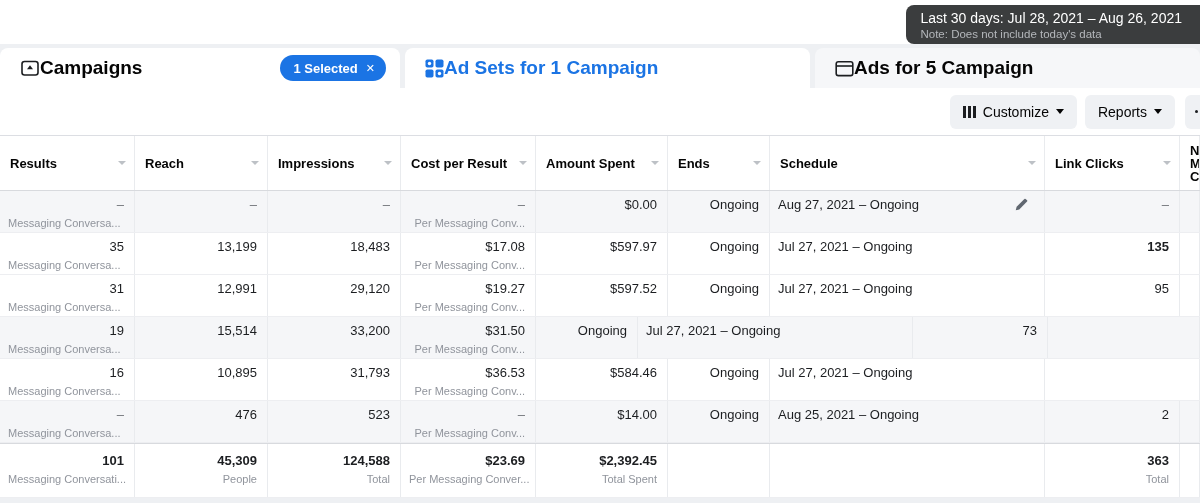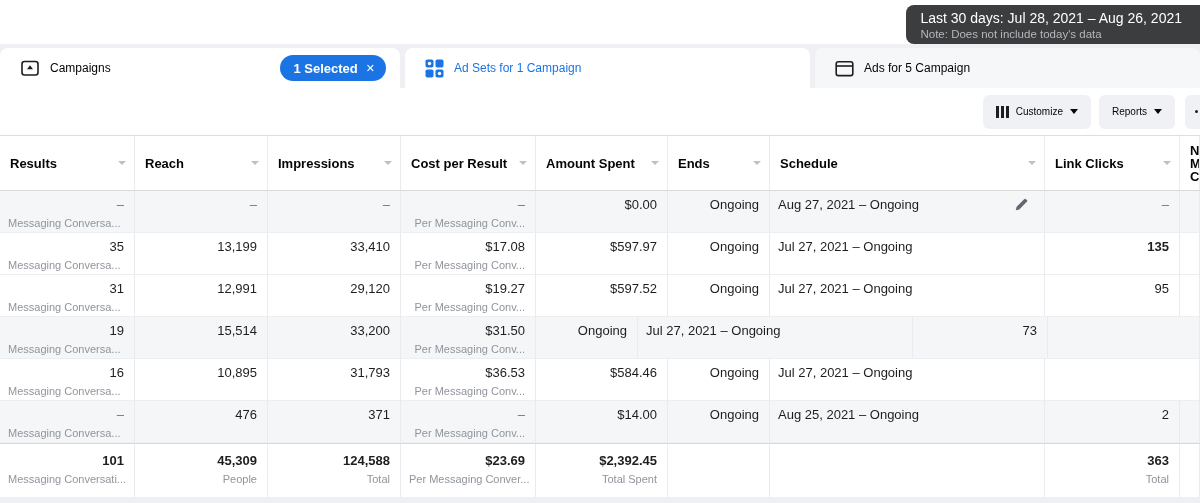--- a/index.html
+++ b/index.html
@@ -14,33 +14,33 @@
   .datebox-main { font-size:14px; color:#ffffff; line-height:18px; white-space:nowrap; }
   .datebox-note { font-size:11.5px; color:#b4b7bb; line-height:14px; white-space:nowrap; }
 
   
   .tabrow { height:44px; background:#eef0f3; display:flex; gap:5px; padding-top:4px; }
   .tab { height:40px; background:#fff; border-radius:8px 8px 0 0; display:flex;
          align-items:center; padding:0 14px 0 20px; cursor:pointer; }
   .tab-campaigns { width:400px; }
   .tab-adsets { width:405px; }
   .tab-ads { flex:1; background:#f6f7f9; }
-  .tab-label { font-size:12px; font-weight:400; color:#050505; margin-left:10px; white-space:nowrap; }
+  .tab-label { font-size:19px; font-weight:700; color:#050505; margin-left:0; white-space:nowrap; }
   .tab-adsets .tab-label { color:#1b74e4; }
   .tab .icon { display:inline-flex; align-items:center; }
   .pill { margin-left:auto; background:#1b74e4; color:#fff; border-radius:999px;
           height:26px; display:flex; align-items:center; gap:8px; padding:0 11px 0 13px;
           font-size:13px; font-weight:700; cursor:pointer; }
   .pill-x { font-size:11px; font-weight:700; line-height:1; cursor:pointer; }
 
   
   .toolbar { height:47px; background:#fff; display:flex; align-items:center;
              justify-content:flex-end; gap:8px; }
   .btn { height:34px; border:none; background:#eff1f4; border-radius:6px; display:flex;
-         align-items:center; gap:7px; padding:0 13px; font-family:inherit; font-size:10px;
+         align-items:center; gap:7px; padding:0 13px; font-family:inherit; font-size:14px;
          font-weight:500; color:#050505; cursor:pointer; }
   .cols-icon { display:inline-flex; gap:2px; }
   .cols-icon i { display:block; width:3px; height:12px; background:#1c1e21; }
   .caret { width:0; height:0; border-left:4.5px solid transparent;
            border-right:4.5px solid transparent; border-top:5px solid #050505; }
   .btn-partial { width:15px; height:34px; background:#eff1f4; border-radius:6px 0 0 6px;
                  margin-left:2px; display:flex; align-items:center; justify-content:flex-end;
                  padding-right:2px; cursor:pointer; }
   .btn-partial .dot { width:3.5px; height:3.5px; border-radius:50%; background:#1c1e21; }
 
@@ -209,21 +209,21 @@
         </div>
         <div class="tr">
           <div class="td align-right" style="flex: 0 0 135px; width: 135px;">
             <div class="val">35</div>
             <div class="sub sub-left">Messaging Conversa...</div>
           </div>
           <div class="td align-right" style="flex: 0 0 133px; width: 133px;">
             <div class="val">13,199</div>
           </div>
           <div class="td align-right" style="flex: 0 0 133px; width: 133px;">
-            <div class="val">33,410</div>
+            <div class="val">18,483</div>
           </div>
           <div class="td align-right" style="flex: 0 0 135px; width: 135px;">
             <div class="val">$17.08</div>
             <div class="sub">Per Messaging Conv...</div>
           </div>
           <div class="td align-right" style="flex: 0 0 132px; width: 132px;">
             <div class="val">$597.97</div>
           </div>
           <div class="td align-right" style="flex: 0 0 102px; width: 102px;">
             <div class="val">Ongoing</div>
@@ -319,21 +319,21 @@
         </div>
         <div class="tr shaded">
           <div class="td align-right" style="flex: 0 0 135px; width: 135px;">
             <div class="val dim">–</div>
             <div class="sub sub-left">Messaging Conversa...</div>
           </div>
           <div class="td align-right" style="flex: 0 0 133px; width: 133px;">
             <div class="val">476</div>
           </div>
           <div class="td align-right" style="flex: 0 0 133px; width: 133px;">
-            <div class="val">371</div>
+            <div class="val">523</div>
           </div>
           <div class="td align-right" style="flex: 0 0 135px; width: 135px;">
             <div class="val dim">–</div>
             <div class="sub">Per Messaging Conv...</div>
           </div>
           <div class="td align-right" style="flex: 0 0 132px; width: 132px;">
             <div class="val">$14.00</div>
           </div>
           <div class="td align-right" style="flex: 0 0 102px; width: 102px;">
             <div class="val">Ongoing</div>

